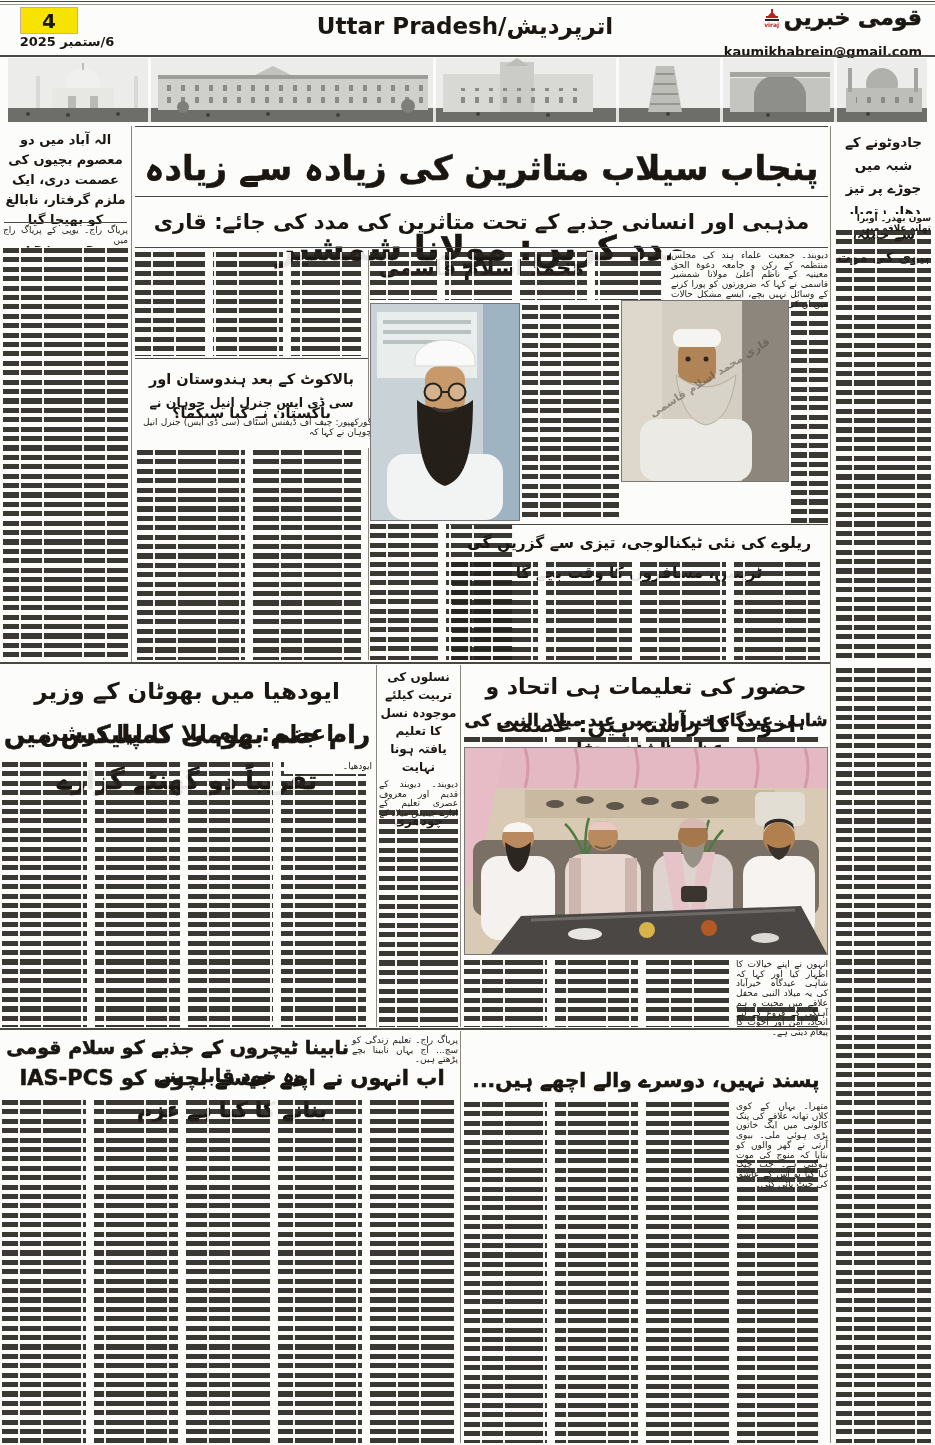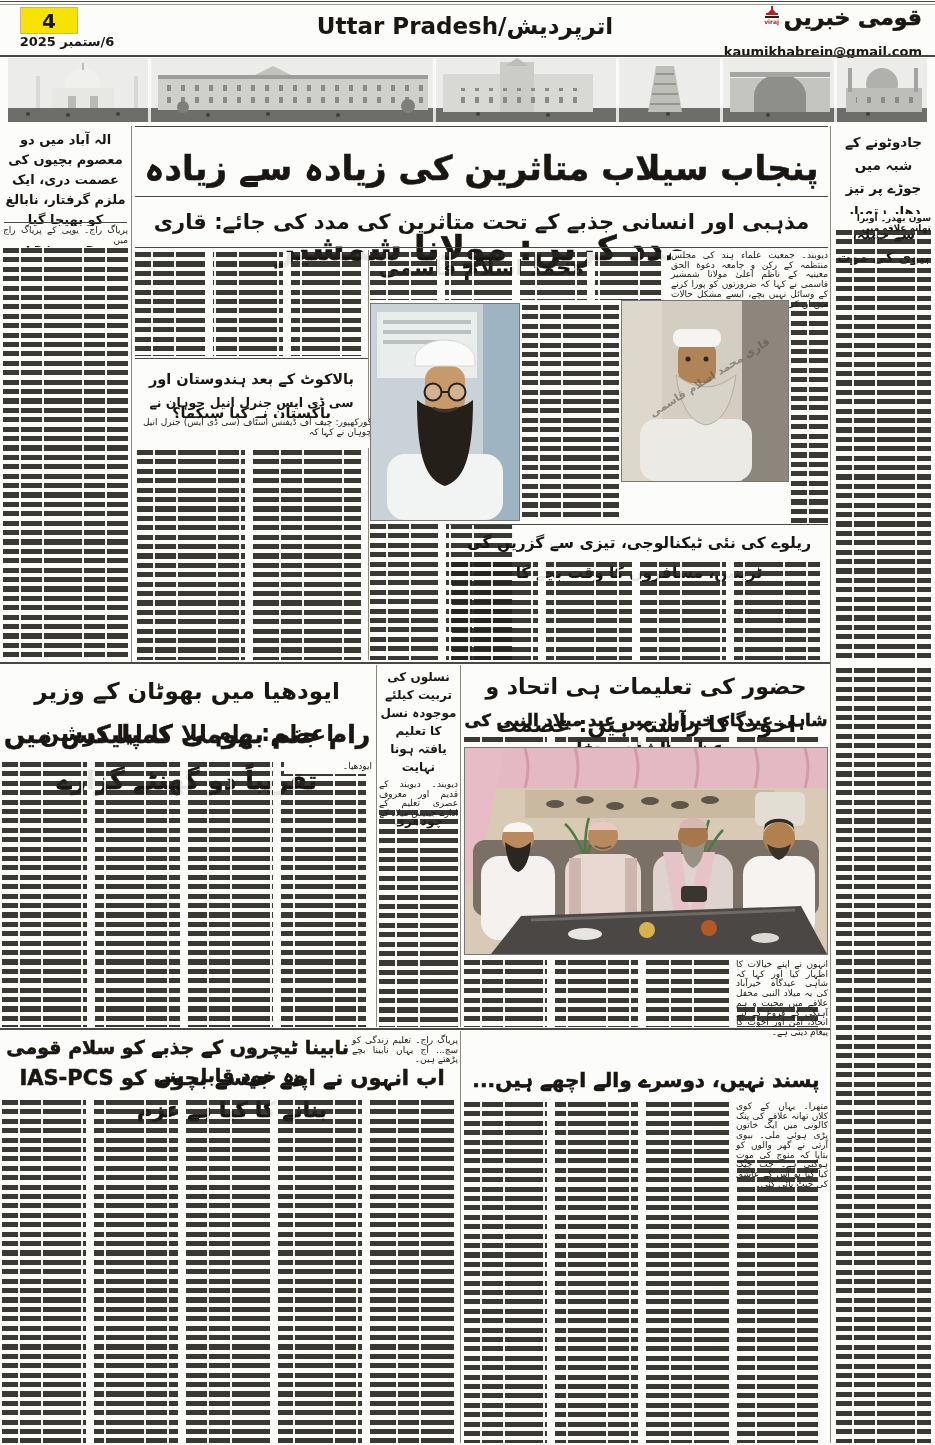--- a/index.html
+++ b/index.html
@@ -52,21 +52,21 @@
   <div class="abs hr" style="left:0;top:4px;width:935px;height:1px;background:#9a978f"></div>
 
   <div class="abs" style="left:20px;top:7px;width:58px;height:27px;background:#f6e300;border:1px solid #caa;">
     <div class="ctr b" style="font-size:20px;line-height:26px">4</div>
   </div>
   <div class="abs urdu b" style="left:2px;top:34px;width:130px;font-size:13px;text-align:center">6/ستمبر 2025</div>
 
   <div class="abs ctr b" style="left:280px;top:13px;width:370px;font-size:23px;direction:ltr">Uttar Pradesh/اترپردیش</div>
 
   <div class="abs" style="left:690px;top:5px;width:232px;text-align:right">
-    <div style="display:flex;justify-content:flex-end;gap:4px">
+    <div style="display:flex;justify-content:flex-end;align-items:center;gap:4px">
       <span style="display:inline-flex;flex-direction:column;align-items:center;line-height:6px">
         <svg width="16" height="14" viewBox="0 0 16 14">
             <path d="M4 8 q4 -7 8 0 z" fill="#b9201e"></path>
             <rect x="7" y="1" width="2" height="4" fill="#b9201e"></rect>
             <rect x="2" y="8" width="12" height="2" fill="#b9201e"></rect>
             <rect x="1" y="11" width="14" height="2" fill="#222"></rect>
           </svg>
         <span style="font-size:6px;color:#b9201e;font-weight:bold">viraj</span>
       </span>
       <span class="urdu heavy" style="font-size:22px">قومی خبریں</span>

